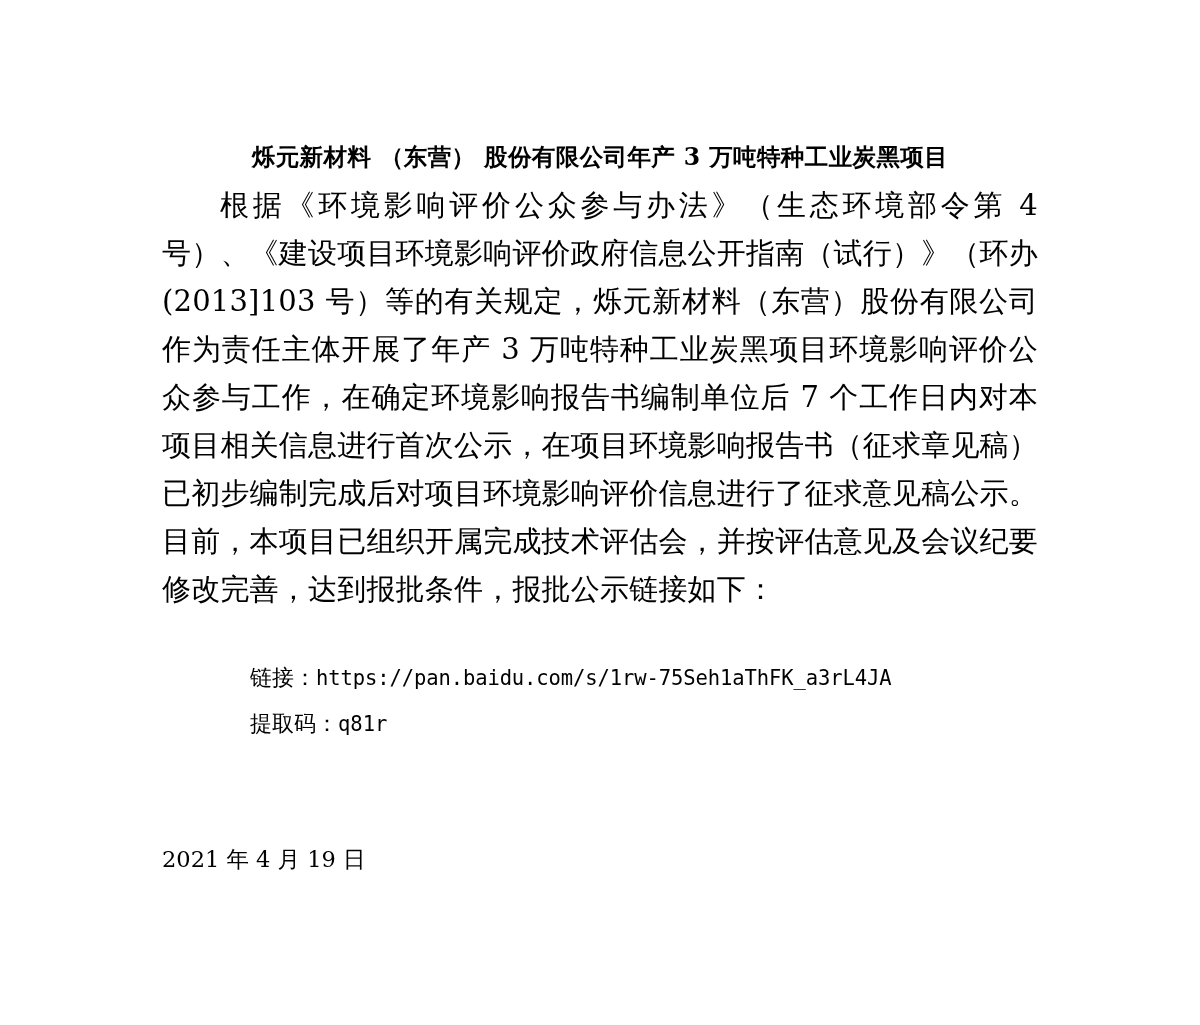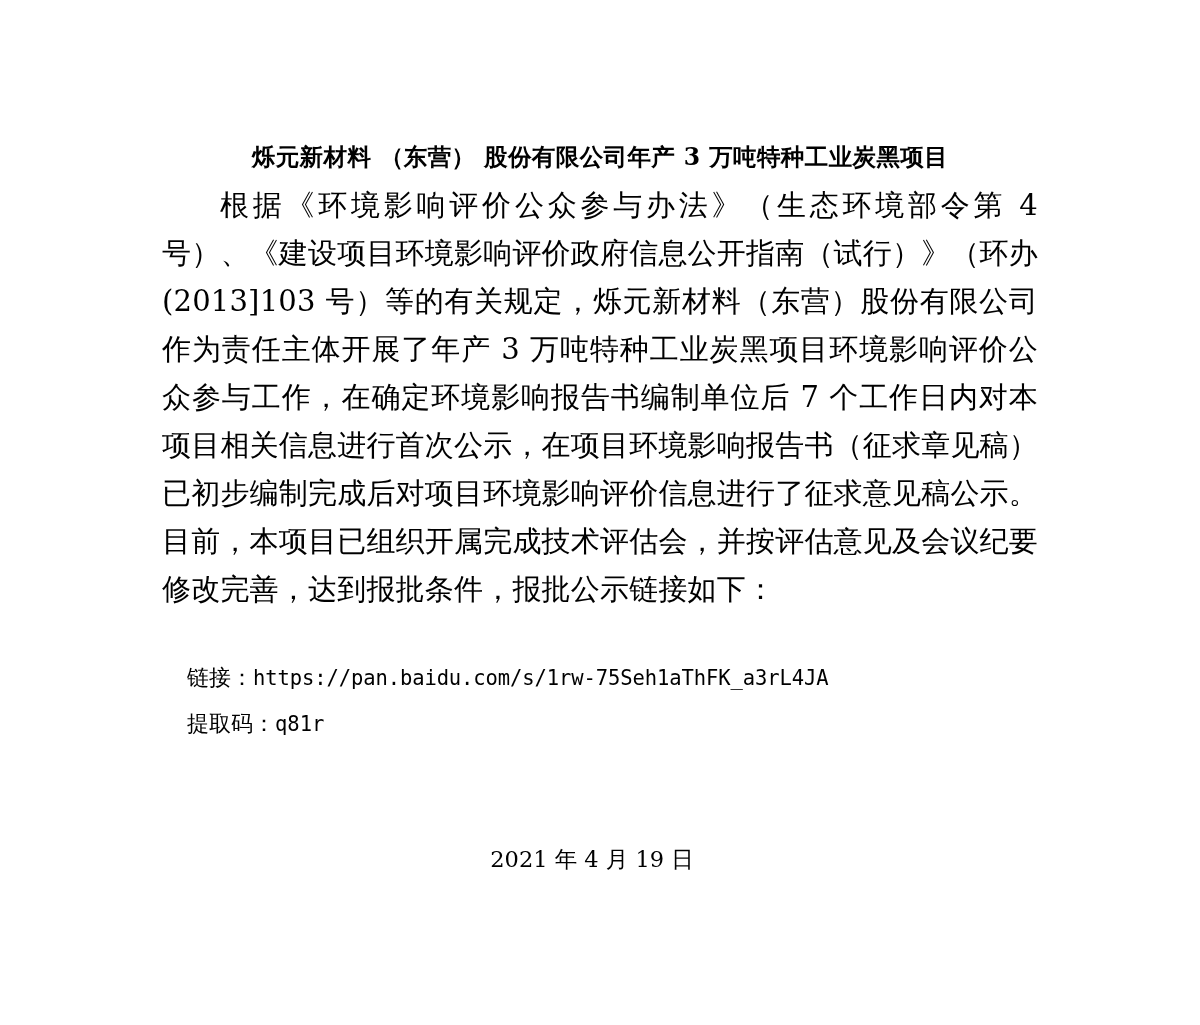--- a/index.html
+++ b/index.html
@@ -50,21 +50,21 @@
     line-height: 48px;
     text-align: justify;
     text-justify: inter-ideograph;
     text-indent: 2em;
     letter-spacing: 0.2px;
   }
   .spacer-1 {
     height: 42px;
   }
   .link-block {
-    margin-left: 25px;
+    margin-left: 88px;
     font-size: 22px;
     line-height: 46px;
   }
   .link-label {
     font-family: "DejaVu Serif", "Liberation Serif", serif;
   }
   .link-url {
     font-family: "DejaVu Sans Mono", "Liberation Mono", monospace;
     font-size: 20.5px;
     letter-spacing: -0.1px;
@@ -72,21 +72,21 @@
   .code-value {
     font-family: "DejaVu Sans Mono", "Liberation Mono", monospace;
     font-size: 20.5px;
     text-align: right;
   }
   .date-line {
     position: absolute;
     left: 162px;
     top: 838px;
     width: 876px;
-    text-align: center;
+    text-align: left;
     font-size: 22.5px;
     line-height: 36px;
     padding-right: 16px;
     box-sizing: border-box;
   }
 </style>
 </head>
 <body>
 
 <div class="page">

